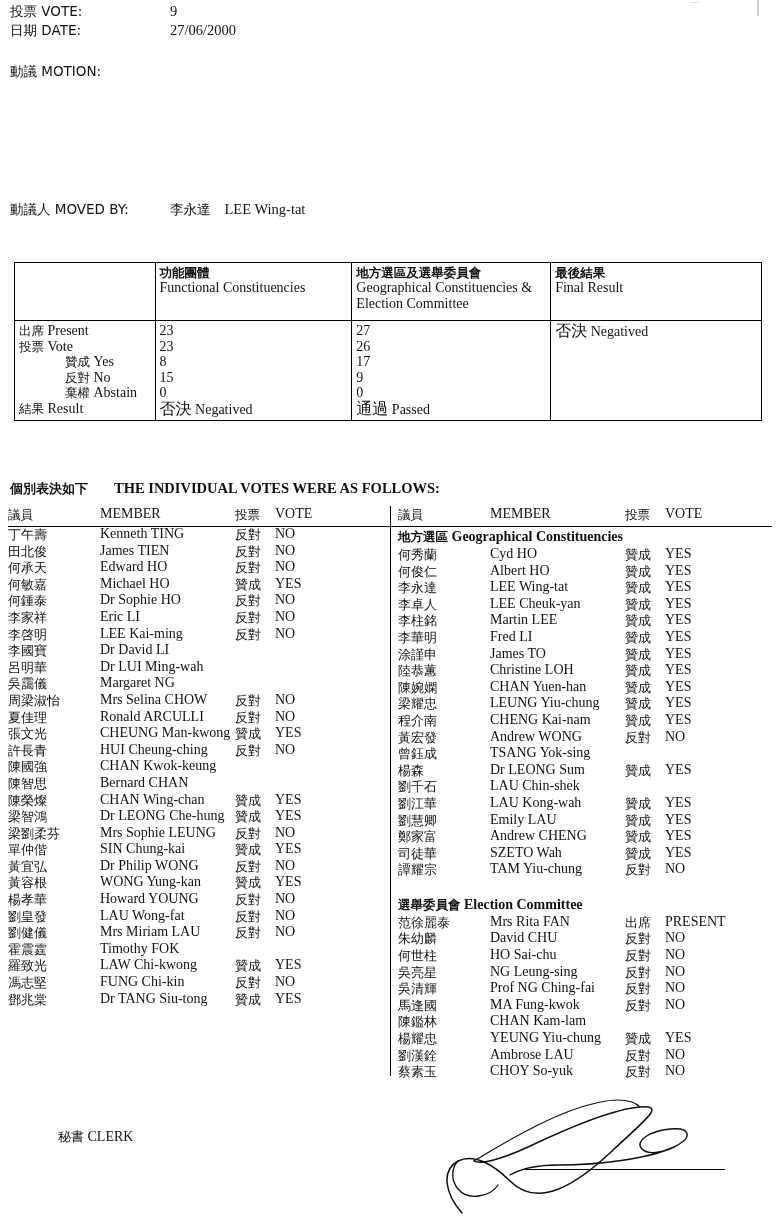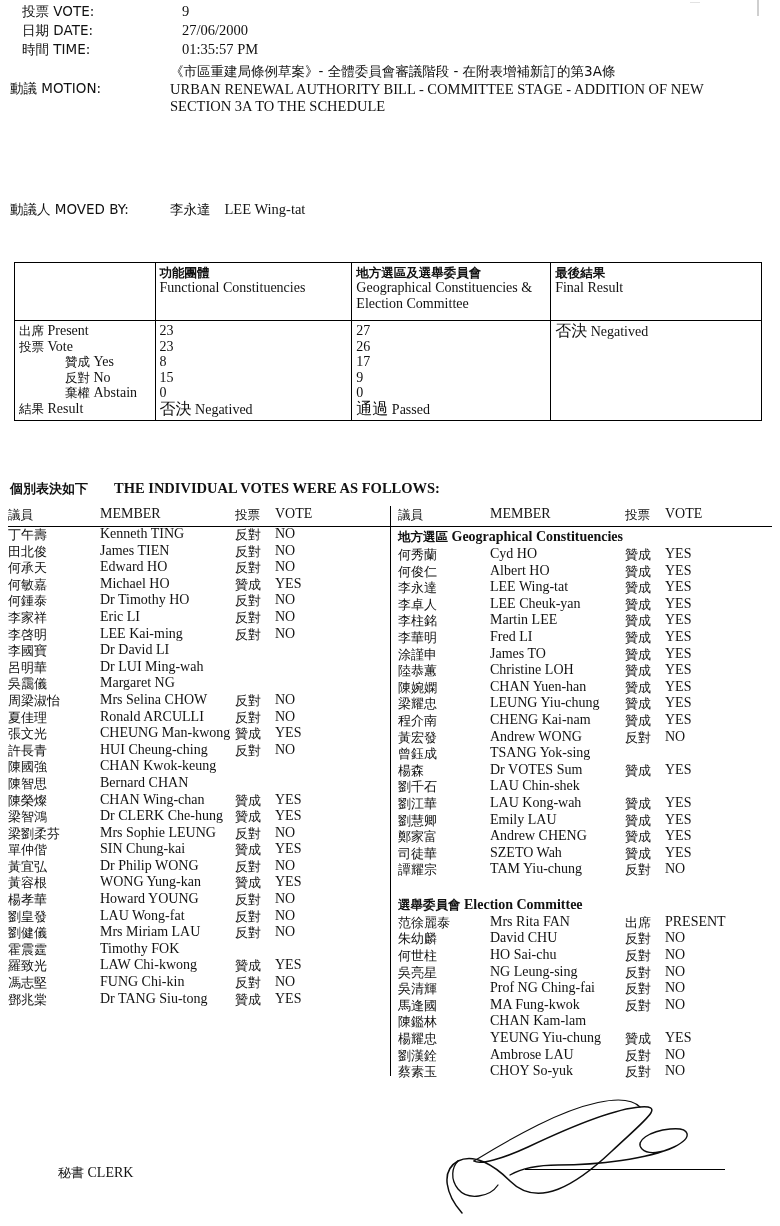--- a/index.html
+++ b/index.html
@@ -28,21 +28,20 @@
     position: absolute;
     left: 10px;
     top: 2px;
     width: 760px;
   }
   .meta-row {
     display: flex;
     align-items: flex-start;
     line-height: 19px;
     font-size: 14.5px;
-    margin-left: 12px;
   }
   .meta-label {
     width: 160px;
     flex: 0 0 160px;
     white-space: nowrap;
   }
   .meta-value {
     flex: 1 1 auto;
     white-space: pre-line;
   }
@@ -244,21 +243,21 @@
   .sig {
     position: absolute;
     left: 398px;
     top: 1085px;
     width: 382px;
     height: 140px;
   }
   .sig-label {
     position: absolute;
     left: 58px;
-    top: 1164px;
+    top: 1128px;
     font-size: 14px;
     white-space: nowrap;
   }
   .sig-label .zh {
     font-family: "DejaVu Sans", "Liberation Sans", sans-serif;
     font-size: 13px;
   }
   .sig-line {
     position: absolute;
     left: 525px;
@@ -294,33 +293,24 @@
 
   <div class="meta">
     <div class="meta-row">
       <div class="meta-label cjk">投票 VOTE:</div>
       <div class="meta-value">9</div>
     </div>
     <div class="meta-row">
       <div class="meta-label cjk">日期 DATE:</div>
       <div class="meta-value">27/06/2000</div>
     </div>
-    <div class="meta-row">
-      <div class="meta-label cjk">時間 TIME:</div>
-      <div class="meta-value">01:35:57 PM</div>
-    </div>
   </div>
 
   <div class="motion">
     <div class="motion-label cjk">動議 MOTION:</div>
-    <div class="motion-body">
-      <div class="motion-zh">《市區重建局條例草案》- 全體委員會審議階段 - 在附表增補新訂的第3A條</div>
-      <div class="motion-en">URBAN RENEWAL AUTHORITY BILL - COMMITTEE STAGE - ADDITION OF NEW
-SECTION 3A TO THE SCHEDULE</div>
-    </div>
   </div>
 
   <div class="movedby">
     <div class="movedby-label cjk">動議人 MOVED BY:</div>
     <div class="movedby-zh">李永達</div>
     <div class="movedby-en">LEE Wing-tat</div>
   </div>
 
   <table class="result-table">
     <colgroup>
@@ -420,21 +410,21 @@
             <span class="c-vote">NO</span>
           </div>
           <div class="mrow">
             <span class="c-name m-zh">何敏嘉</span>
             <span class="c-member">Michael HO</span>
             <span class="c-votezh m-votezh">贊成</span>
             <span class="c-vote">YES</span>
           </div>
           <div class="mrow">
             <span class="c-name m-zh">何鍾泰</span>
-            <span class="c-member">Dr Timothy HO</span>
+            <span class="c-member">Dr Sophie HO</span>
             <span class="c-votezh m-votezh">反對</span>
             <span class="c-vote">NO</span>
           </div>
           <div class="mrow">
             <span class="c-name m-zh">李家祥</span>
             <span class="c-member">Eric LI</span>
             <span class="c-votezh m-votezh">反對</span>
             <span class="c-vote">NO</span>
           </div>
           <div class="mrow">
@@ -498,21 +488,21 @@
             <span class="c-vote"></span>
           </div>
           <div class="mrow">
             <span class="c-name m-zh">陳榮燦</span>
             <span class="c-member">CHAN Wing-chan</span>
             <span class="c-votezh m-votezh">贊成</span>
             <span class="c-vote">YES</span>
           </div>
           <div class="mrow">
             <span class="c-name m-zh">梁智鴻</span>
-            <span class="c-member">Dr CLERK Che-hung</span>
+            <span class="c-member">Dr LEONG Che-hung</span>
             <span class="c-votezh m-votezh">贊成</span>
             <span class="c-vote">YES</span>
           </div>
           <div class="mrow">
             <span class="c-name m-zh">梁劉柔芬</span>
             <span class="c-member">Mrs Sophie LEUNG</span>
             <span class="c-votezh m-votezh">反對</span>
             <span class="c-vote">NO</span>
           </div>
           <div class="mrow">
@@ -663,21 +653,21 @@
             <span class="c-vote">NO</span>
           </div>
           <div class="mrow">
             <span class="c-name m-zh">曾鈺成</span>
             <span class="c-member">TSANG Yok-sing</span>
             <span class="c-votezh m-votezh"></span>
             <span class="c-vote"></span>
           </div>
           <div class="mrow">
             <span class="c-name m-zh">楊森</span>
-            <span class="c-member">Dr VOTES Sum</span>
+            <span class="c-member">Dr LEONG Sum</span>
             <span class="c-votezh m-votezh">贊成</span>
             <span class="c-vote">YES</span>
           </div>
           <div class="mrow">
             <span class="c-name m-zh">劉千石</span>
             <span class="c-member">LAU Chin-shek</span>
             <span class="c-votezh m-votezh"></span>
             <span class="c-vote"></span>
           </div>
           <div class="mrow">

